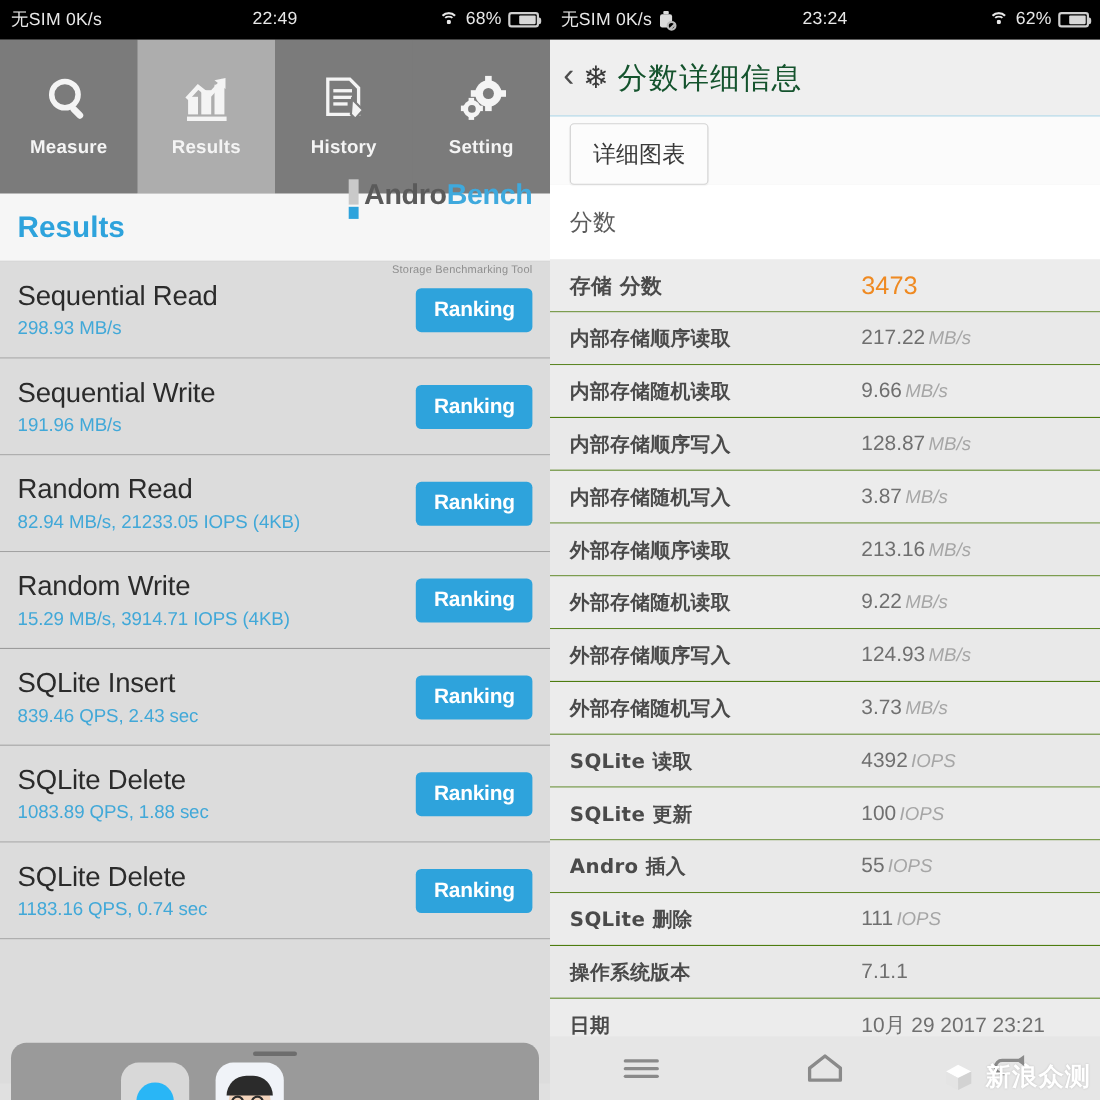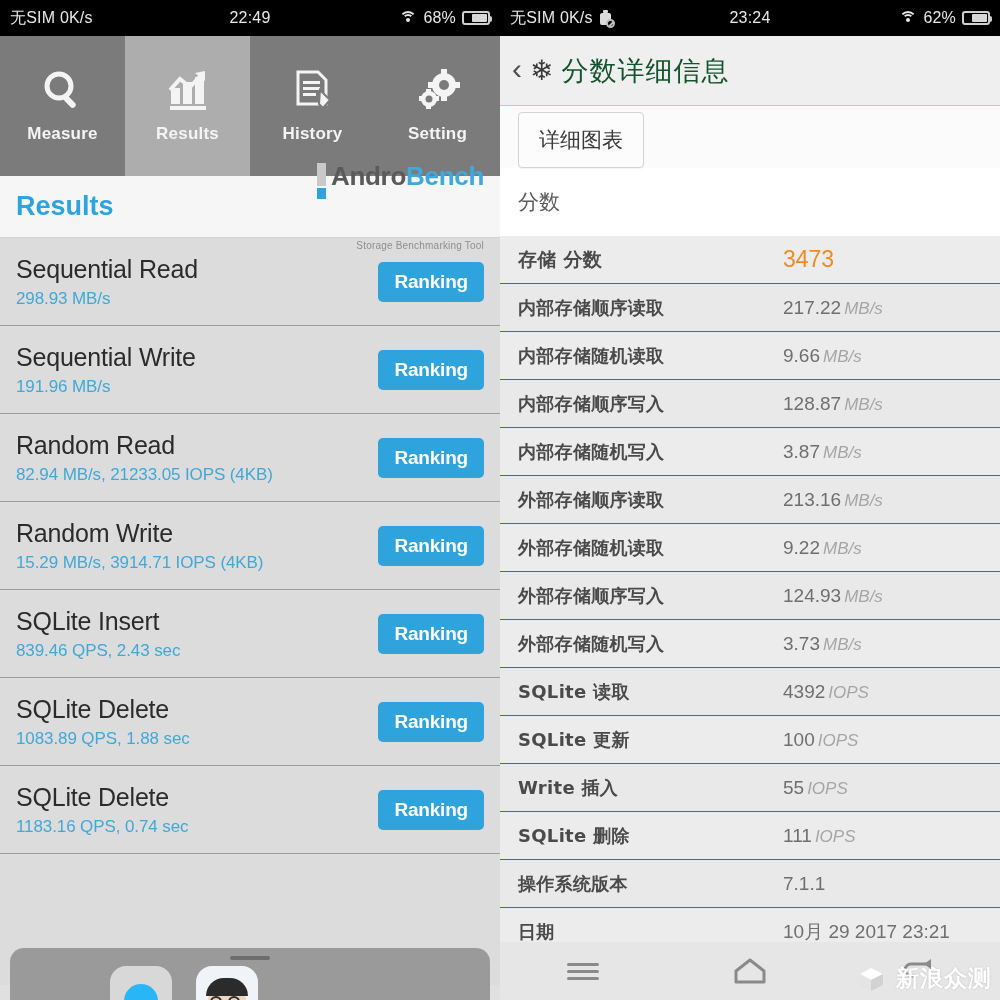--- a/index.html
+++ b/index.html
@@ -369,21 +369,21 @@
         </div>
         <div class="rp-row">
           <div class="k">SQLite 读取</div>
           <div class="v">4392<span class="u">IOPS</span></div>
         </div>
         <div class="rp-row">
           <div class="k">SQLite 更新</div>
           <div class="v">100<span class="u">IOPS</span></div>
         </div>
         <div class="rp-row">
-          <div class="k">Write 插入</div>
+          <div class="k">Andro 插入</div>
           <div class="v">55<span class="u">IOPS</span></div>
         </div>
         <div class="rp-row">
           <div class="k">SQLite 删除</div>
           <div class="v">111<span class="u">IOPS</span></div>
         </div>
         <div class="rp-row">
           <div class="k">操作系统版本</div>
           <div class="v">7.1.1</div>
         </div>

